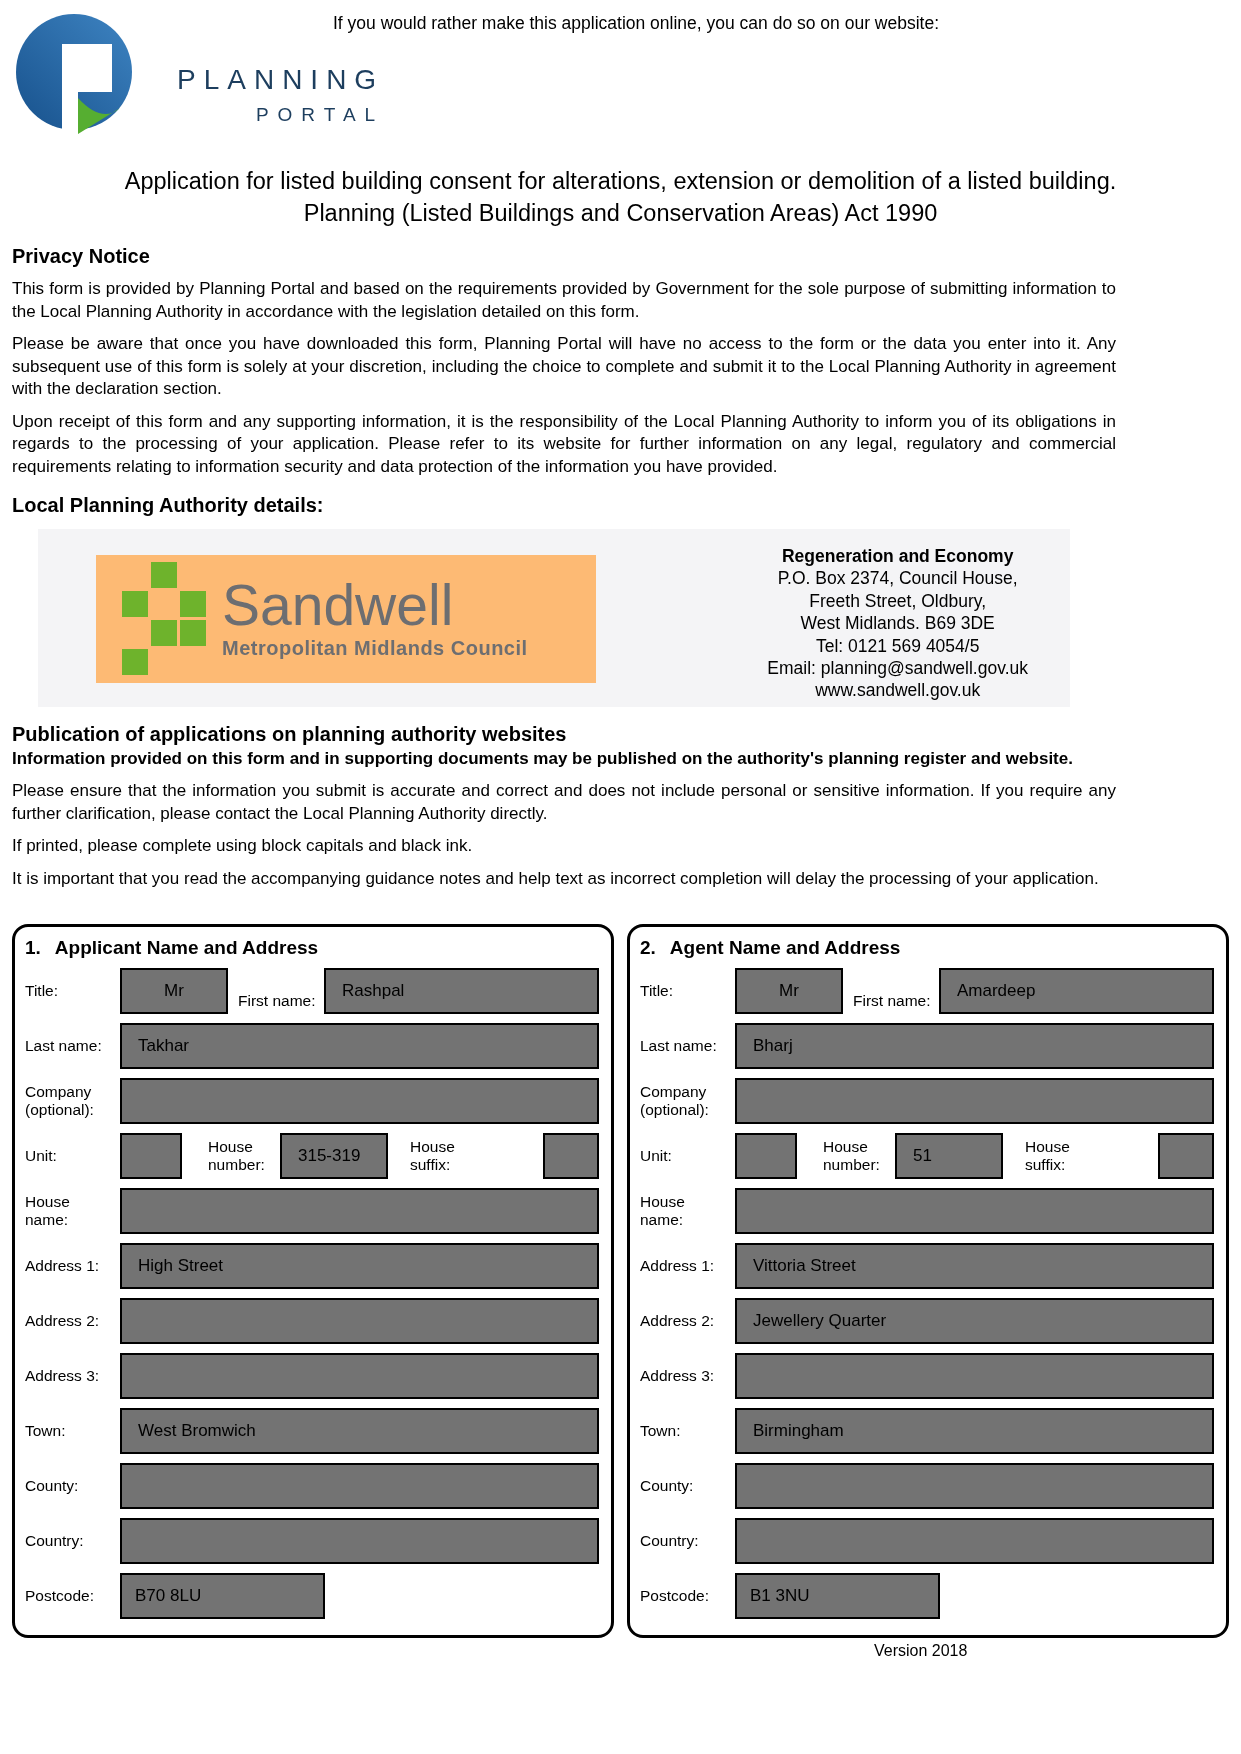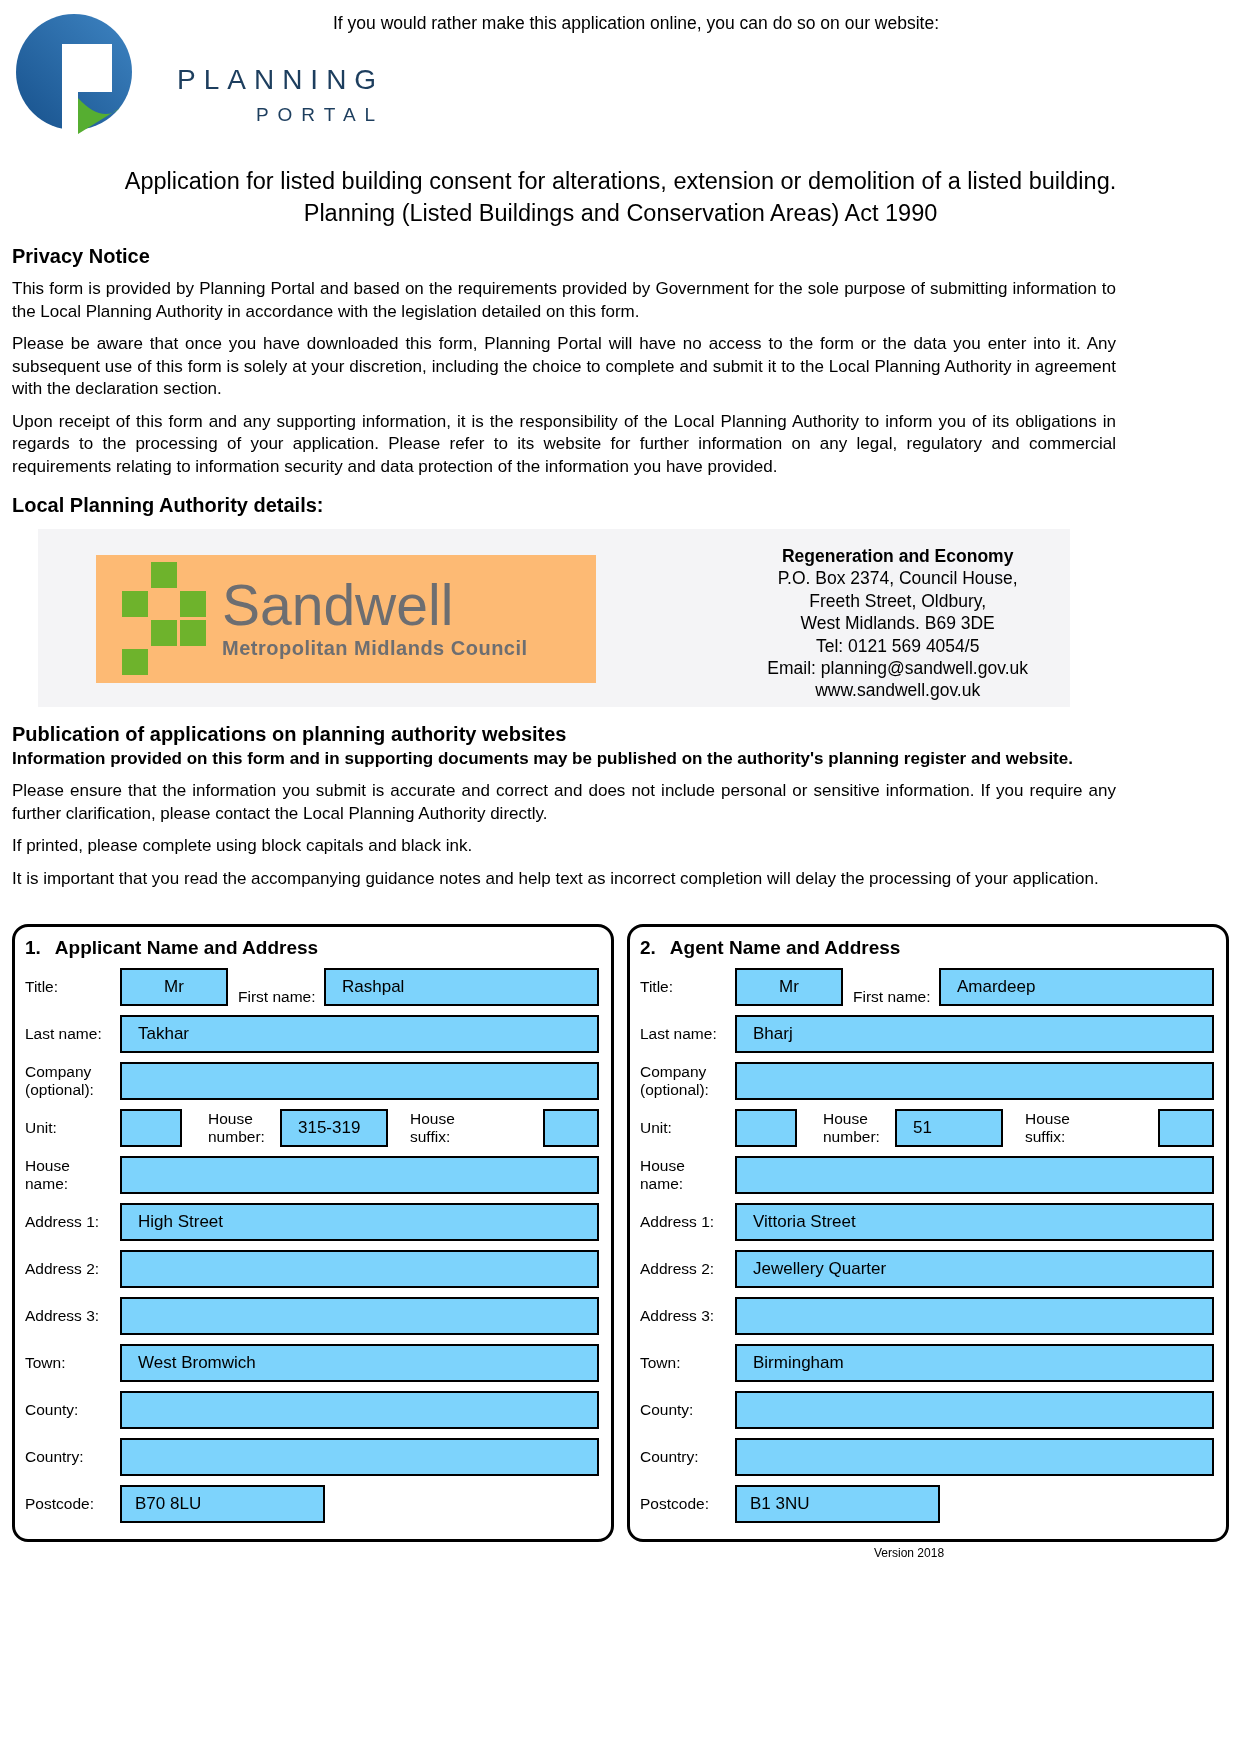--- a/index.html
+++ b/index.html
@@ -34,33 +34,33 @@
   .lpa-address .first { font-weight:bold; }
   
   .forms-row { display:flex; gap:13px; margin-top:34px; }
   .form-box { flex:1; border:3px solid #000; border-radius:16px; padding:10px 12px 16px 10px; background:#fff; }
   .box-h { font-weight:bold; font-size:19px; display:flex; }
   .box-h .num { margin-right:14px; }
   .frow { display:flex; align-items:center; margin-top:9px; }
   .flabel { width:95px; flex-shrink:0; font-size:15.5px; line-height:1.15; }
   .flabel span { display:block; }
   .finput {
-    border:2px solid #000; height:38px; background:#7dd3fc; font-family:inherit;
+    border:2px solid #000; height:46px; background:#737373; font-family:inherit;
     font-size:17px; padding-left:16px; outline:none;
   }
   .finput.wide { flex:1; min-width:0; }
   .finput.title { width:108px; text-align:center; padding-left:0; }
   .lbl-mid { width:86px; flex-shrink:0; font-size:15.5px; margin-left:10px; line-height:1.15;margin-top:20px; }
   .finput.unit { width:62px; }
   .lbl-hn { width:72px; margin-left:26px; }
   .finput.hn { width:108px; }
   .lbl-hs { width:58px; margin-left:22px; }
   .finput.hs { width:56px; margin-left:auto; }
   .finput.postcode { width:205px;padding-left:13px; }
-  .version { font-size:12px; margin:4px 0 0 862px; }
+  .version { font-size:16px; margin:4px 0 0 862px; }
 </style>
 </head>
 <body>
 
 <div class="page">
 
   <div class="header">
     <div class="logo">
       <svg width="285" height="132" viewBox="0 0 285 132">
         <defs>

